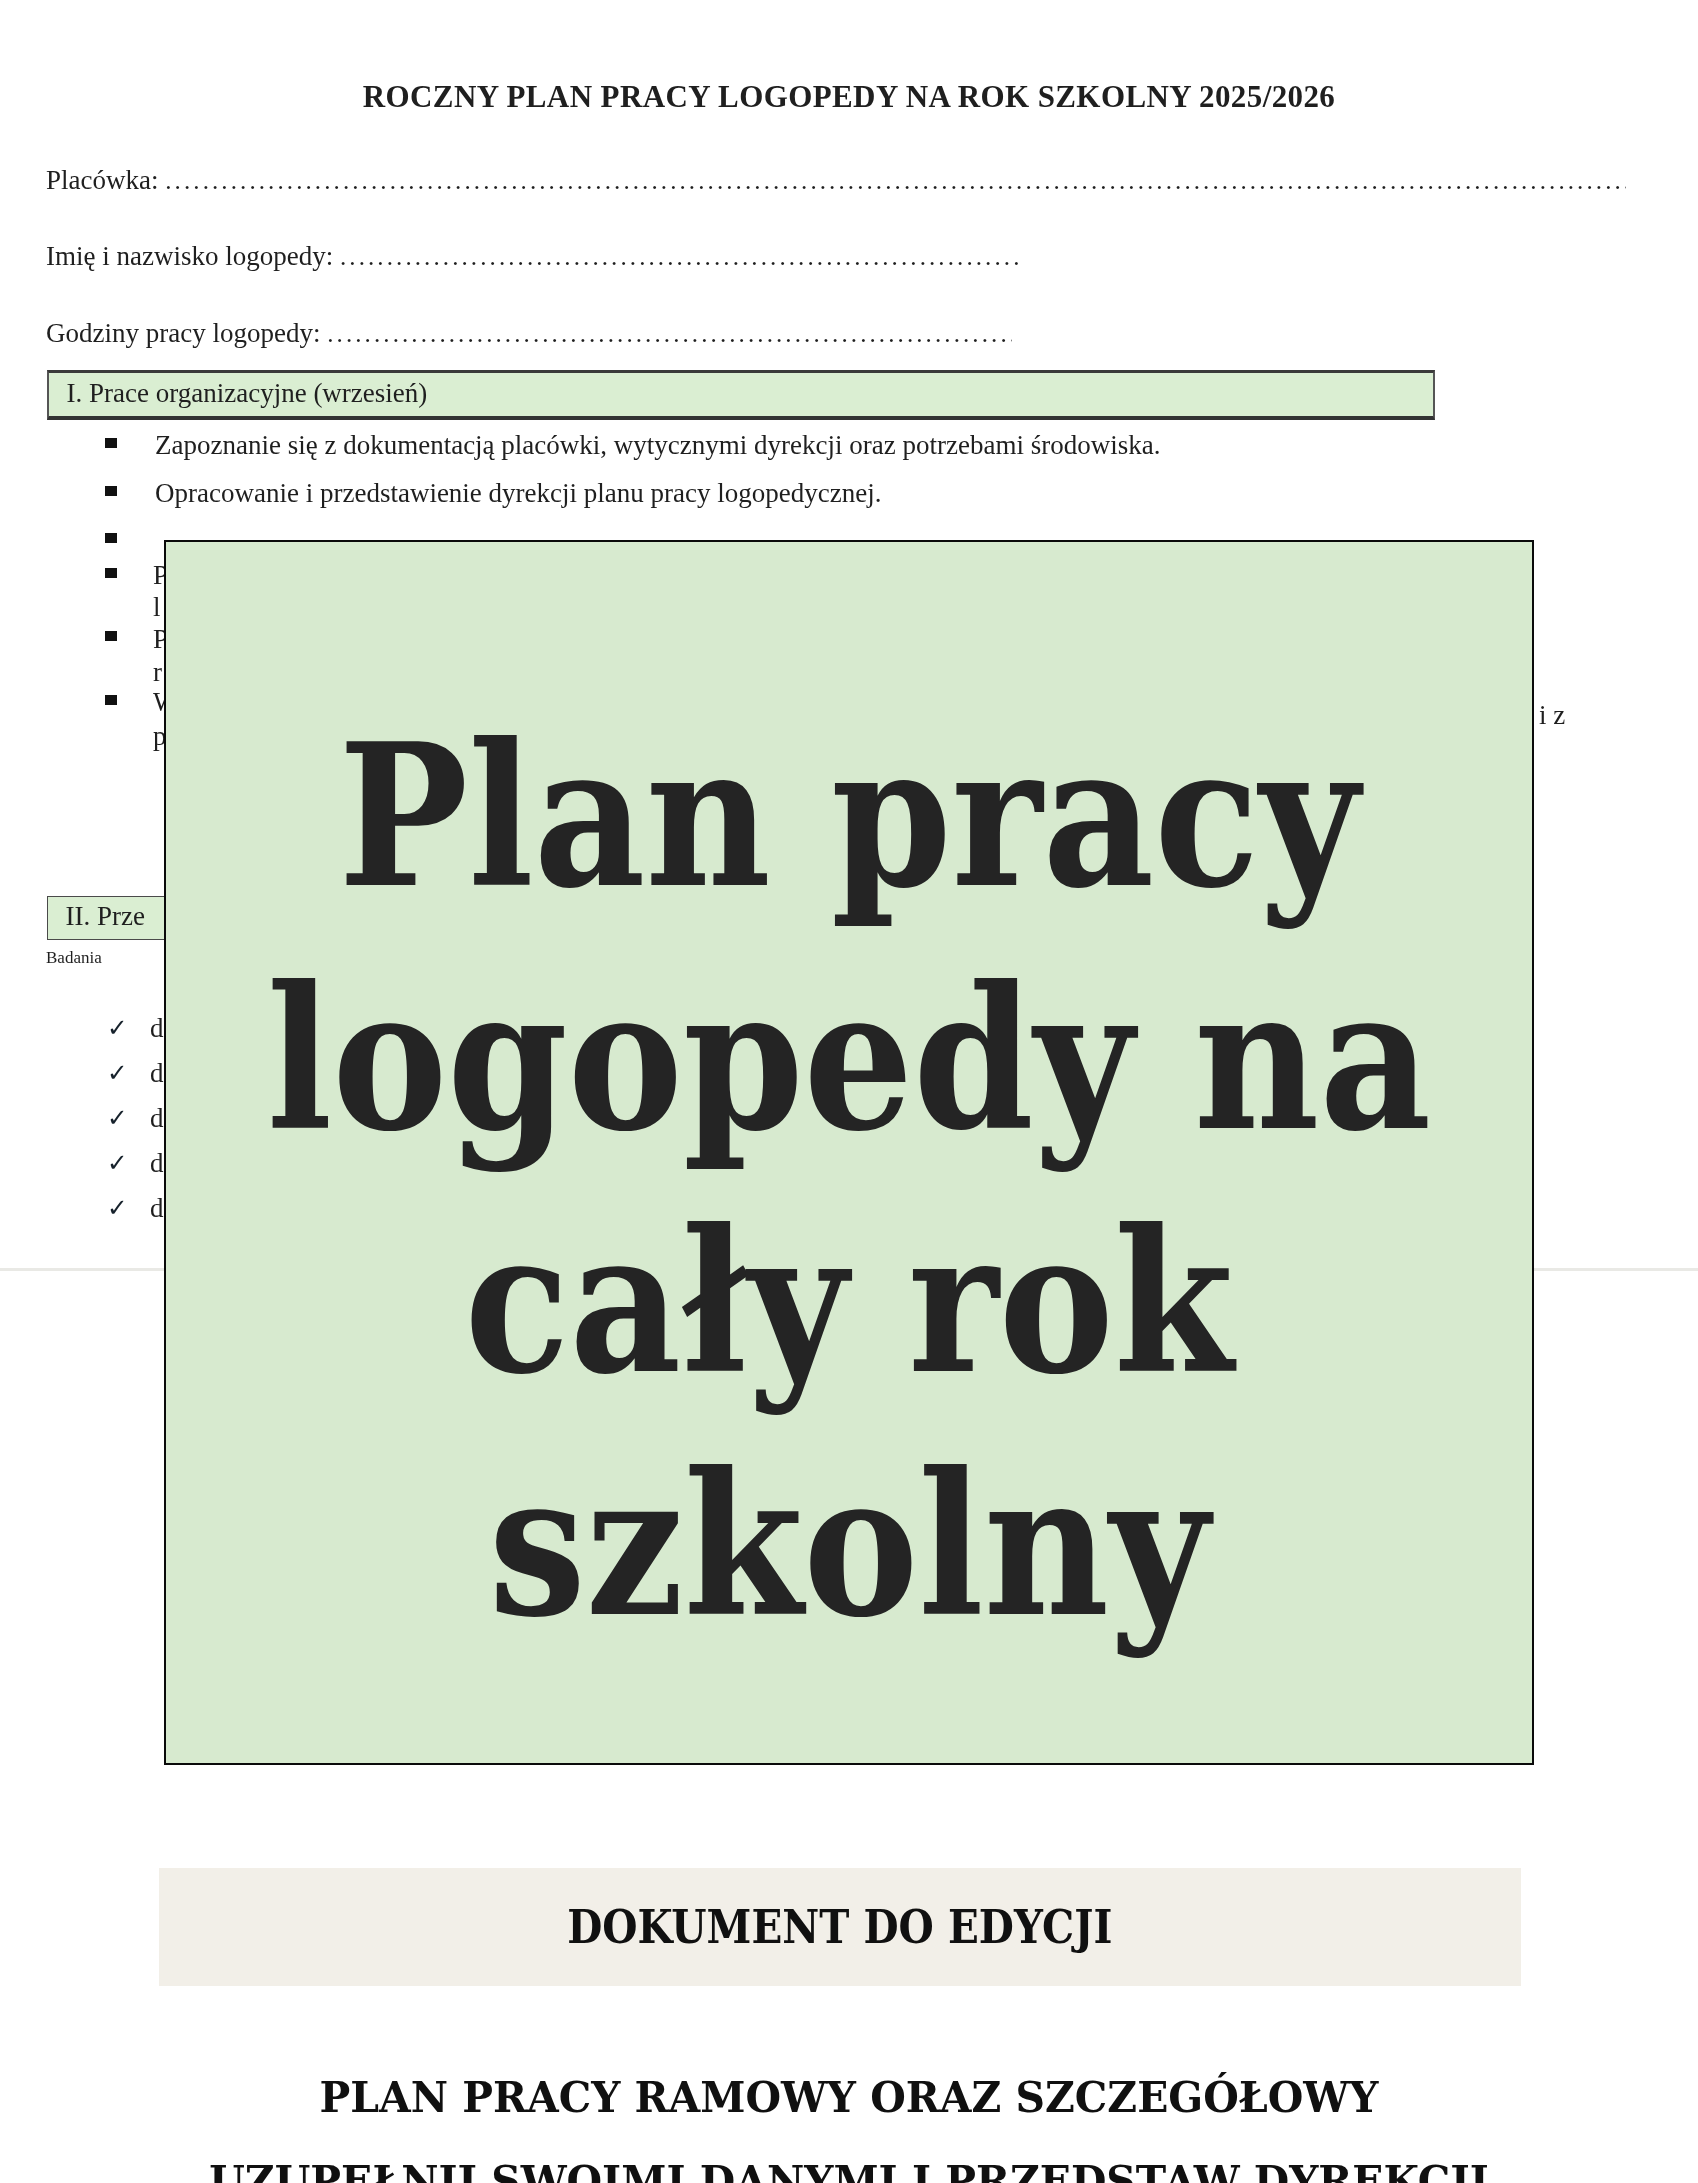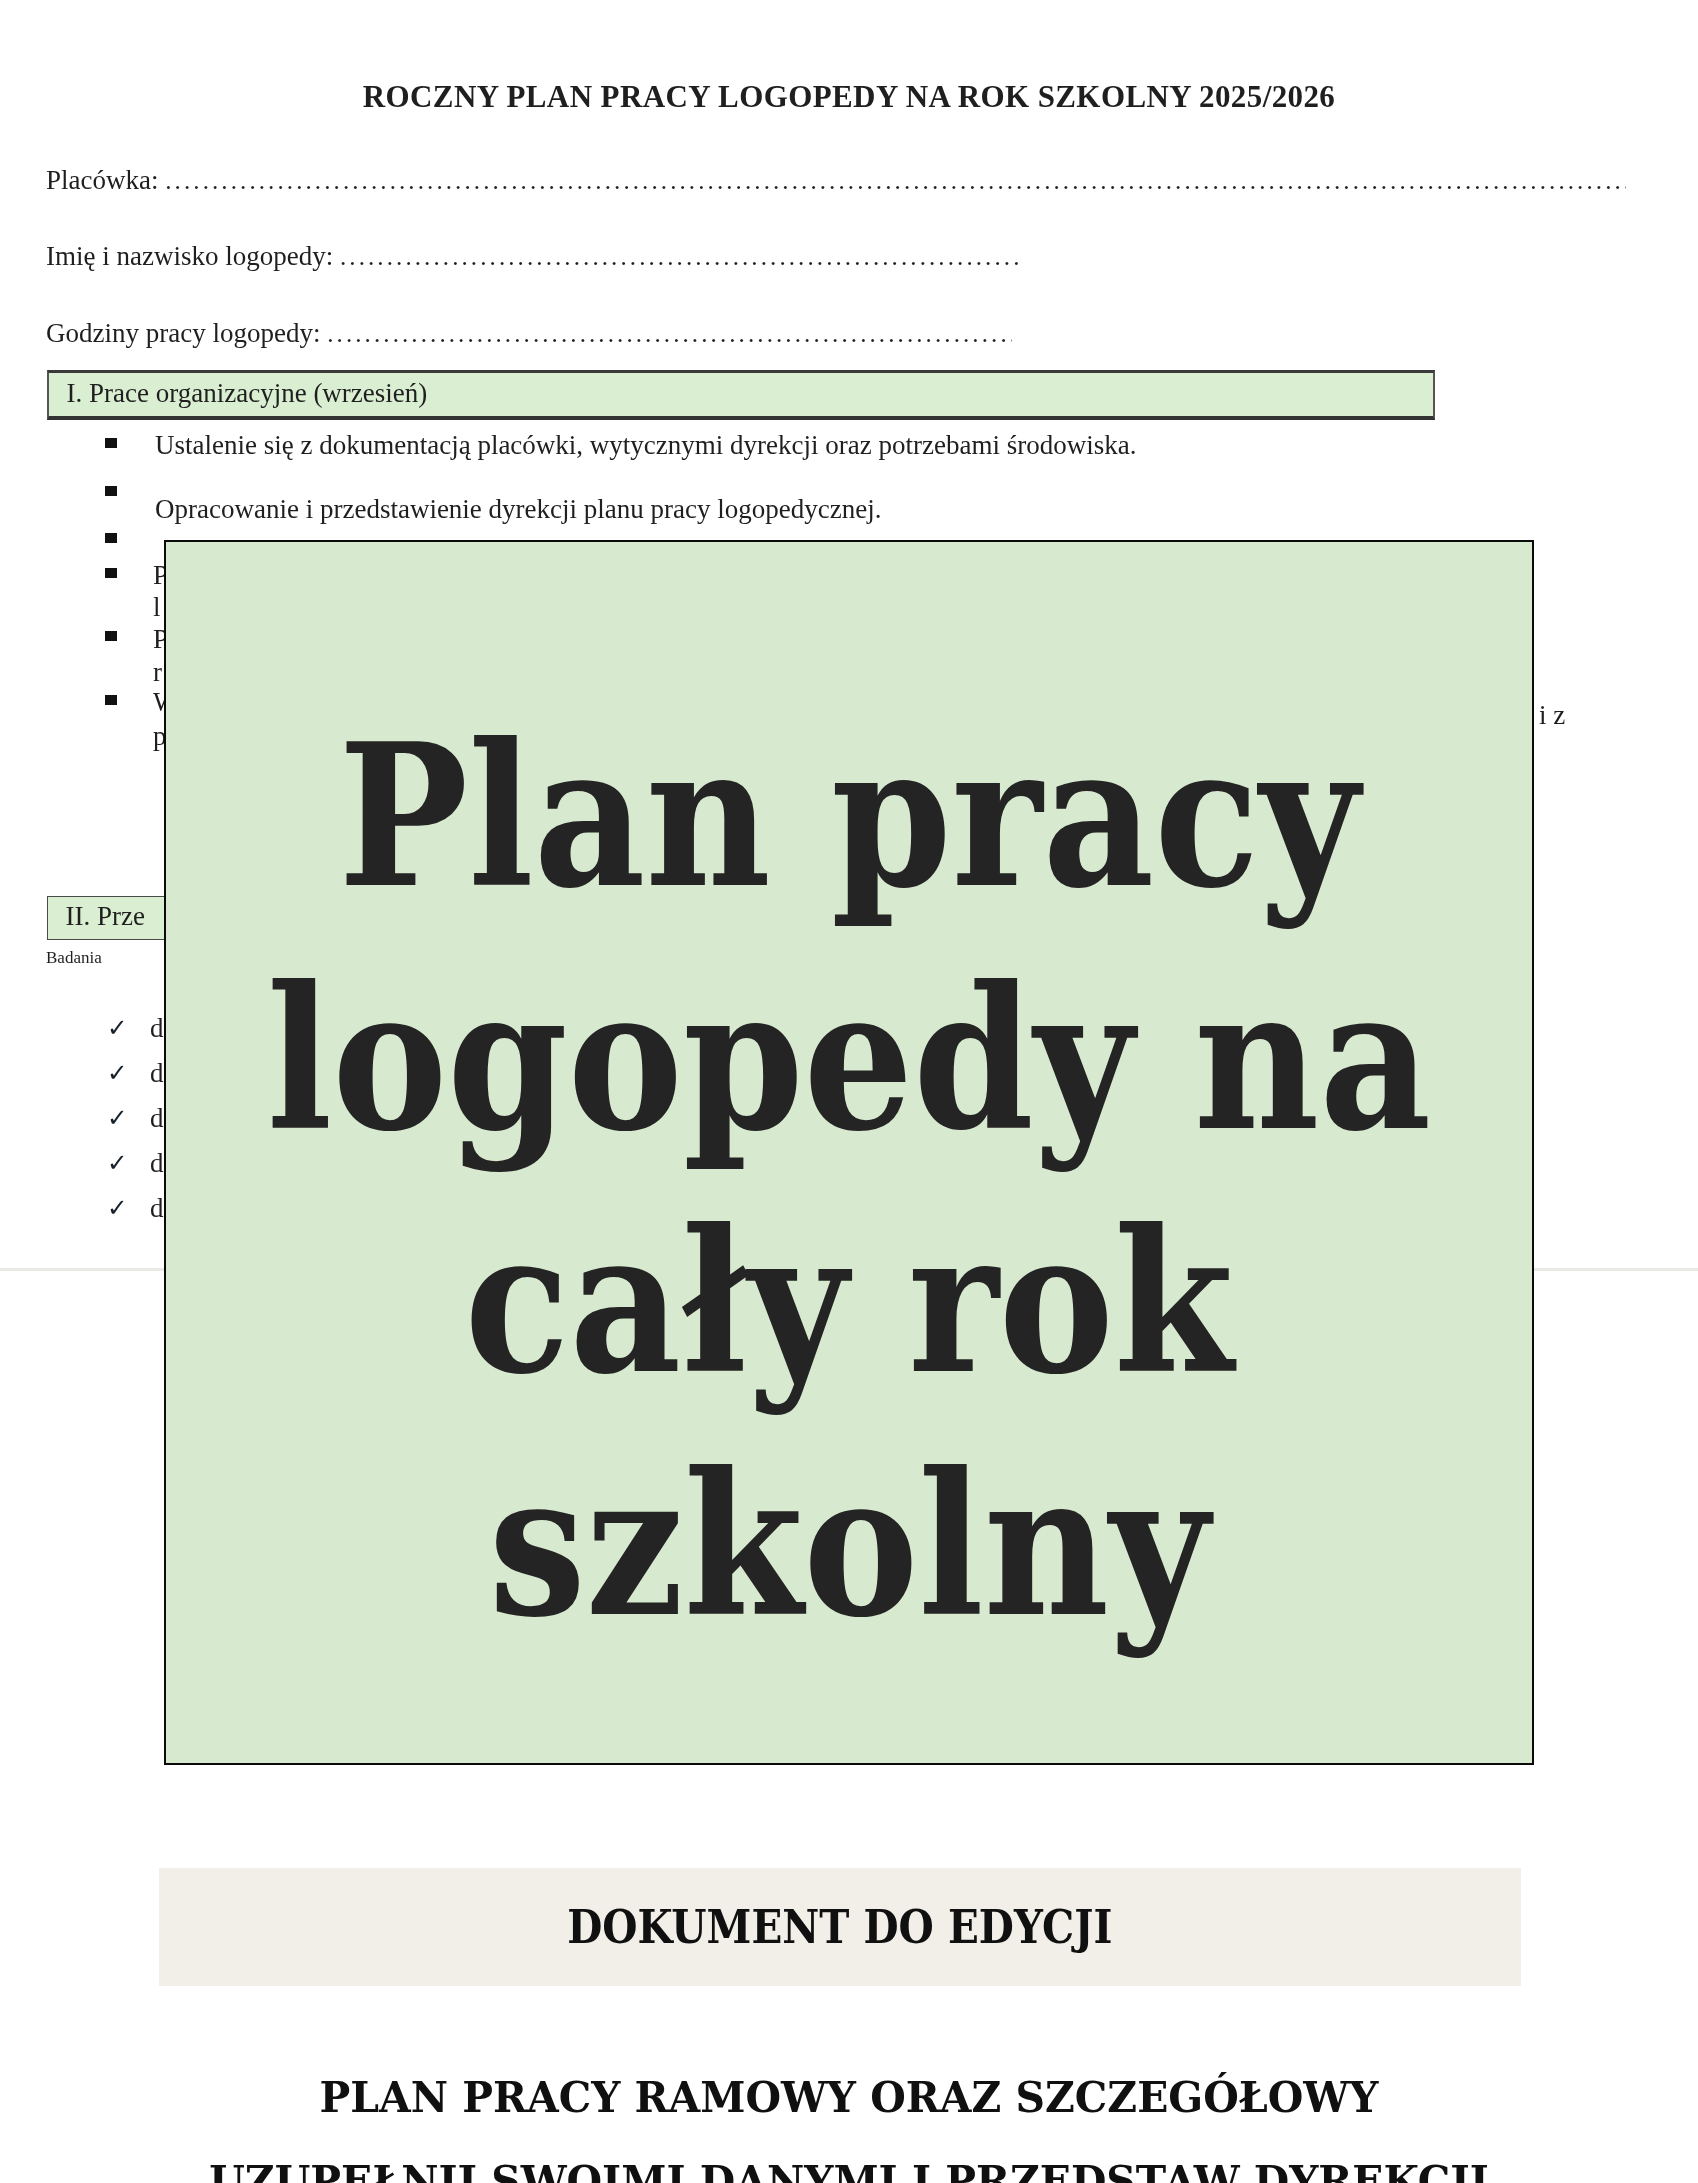--- a/index.html
+++ b/index.html
@@ -20,21 +20,21 @@
   .sec1-box{top:370px;width:1388px;height:50px;
             border-top:3.1px solid #3a3a3a;border-bottom:4.4px solid #333333;
             border-left:2.2px solid #555555;border-right:2.2px solid #555555;}
   .sec1-box .sec-label{padding-left:17.5px;font-size:27px;line-height:41px;white-space:nowrap;}
   .sec2-box{top:896px;width:1437px;height:44px;border:1.7px solid #4a4a4a;z-index:1;}
   .sec2-box .sec-label{padding-left:17.5px;font-size:27px;line-height:39px;white-space:nowrap;}
 
   .bullet-square{width:12.2px;height:9.6px;background:#111111;left:105px;}
   .bullet-text{left:155px;font-size:27px;white-space:nowrap;}
   .bsq-1{top:438px;} .bt-1{top:430px;}
-  .bsq-2{top:486px;} .bt-2{top:494px;}
+  .bsq-2{top:486px;} .bt-2{top:478px;}
   .bsq-3{top:533px;} .bt-3{top:523px;}
   .bsq-4{top:568px;} .bsq-5{top:631px;} .bsq-6{top:695px;}
 
   .frag{left:153px;width:26px;font-size:27px;white-space:nowrap;z-index:2;}
   .fr-1{top:560px;} .fr-2{top:592px;} .fr-3{top:624px;}
   .fr-4{top:657px;} .fr-5{top:687px;} .fr-6{top:721px;}
   .frag-right{left:1539px;top:700px;font-size:27px;white-space:nowrap;z-index:2;}
 
   .para{left:46px;top:948px;font-size:17px;white-space:nowrap;}
 
@@ -81,21 +81,21 @@
   </div>
   <div class="abs field field-3">
     <span>Godziny pracy logopedy: </span><span class="dots">........................................................................................................................................................................................................................</span>
   </div>
 
   <div class="abs sec-box sec1-box">
     <div class="sec-label">I. Prace organizacyjne (wrzesień)</div>
   </div>
 
   <div class="abs bullet-square bsq-1"></div>
-  <div class="abs bullet-text bt-1">Ustalenie się z dokumentacją placówki, wytycznymi dyrekcji oraz potrzebami środowiska.</div>
+  <div class="abs bullet-text bt-1">Zapoznanie się z dokumentacją placówki, wytycznymi dyrekcji oraz potrzebami środowiska.</div>
   <div class="abs bullet-square bsq-2"></div>
   <div class="abs bullet-text bt-2">Opracowanie i przedstawienie dyrekcji planu pracy logopedycznej.</div>
   <div class="abs bullet-square bsq-3"></div>
 
   <div class="abs bullet-square bsq-4"></div>
   <div class="abs bullet-square bsq-5"></div>
   <div class="abs bullet-square bsq-6"></div>
 
   <div class="abs frag fr-1">P</div>
   <div class="abs frag fr-2">l</div>

